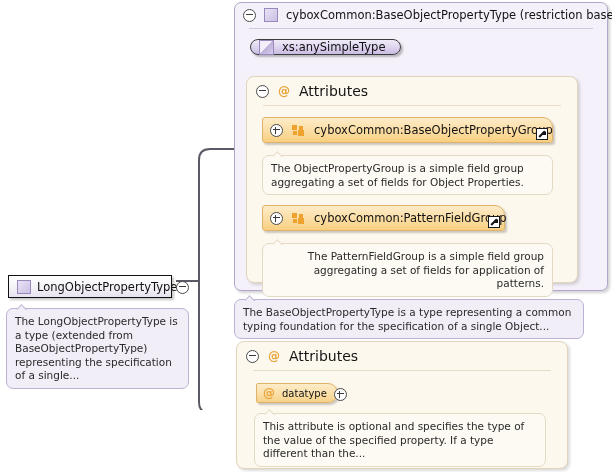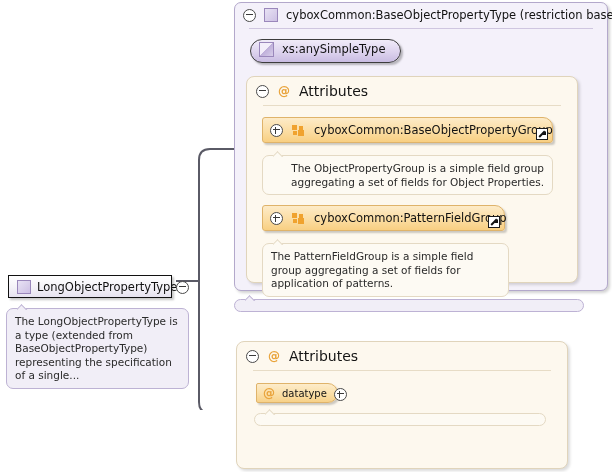--- a/index.html
+++ b/index.html
@@ -161,22 +161,22 @@
     border: 1px solid #e4d9c3;
   }
   .anno.cream .tip::after {
     background: #fdfaf3;
     border-left: 1px solid #e4d9c3;
     border-top: 1px solid #e4d9c3;
   }
 
   #anno-root { left: 6px; top: 308px; width: 183px; }
   #anno-base { left: 234px; top: 299px; width: 350px; }
-  #anno-bopg { left: 262px; top: 155px; width: 291px; text-align: right; }
-  #anno-pfg  { left: 262px; top: 243px; width: 247px; }
+  #anno-bopg { left: 262px; top: 155px; width: 291px; }
+  #anno-pfg  { left: 262px; top: 243px; width: 291px; text-align: right; }
   #anno-datatype { left: 254px; top: 413px; width: 292px; }
 
   
   #connector { left: 170px; top: 140px; width: 70px; height: 270px; }
 
   
   #base-panel {
     left: 234px; top: 2px;
     width: 374px; height: 289px;
     border: 1px solid #b3a8cb;
@@ -195,26 +195,25 @@
   #base-panel-rule {
     height: 1px;
     background: #cfc6e0;
     margin: 0 14px 0 14px;
   }
 
   
   #simple-type {
     position: absolute;
     left: 250px; top: 39px;
-    height: 24px;
+    height: 16px;
     border: 1.5px solid #3c3c3c;
     border-radius: 12px;
     background: linear-gradient(180deg, #f0ebf8 0%, #ddd3ee 55%, #c9bce2 100%);
     display: flex;
-    align-items: center;
     gap: 8px;
     padding: 0 14px 4px 8px;
     box-sizing: border-box;
     box-shadow: 2px 2px 2px rgba(0,0,0,0.25);
   }
   #simple-type .label { font-size: 11.5px; color: #111; white-space: nowrap; }
   .st-icon {
     width: 13px; height: 13px;
     border: 1px solid #9a87bb;
     background: linear-gradient(135deg, #f3eefa 0%, #f3eefa 46%, #bfb0da 50%, #d8cdea 100%);
@@ -365,36 +364,38 @@
 </div>
 
 <div class="anno cream" id="anno-pfg">
   <span class="tip"></span>
   <span>The PatternFieldGroup is a simple field group aggregating a set of fields for application of patterns.</span>
 </div>
 
 
 <div class="anno purple" id="anno-base">
   <span class="tip"></span>
+  <span>The BaseObjectPropertyType is a type representing a common typing foundation for the specification of a single Object...</span>
 </div>
 
 
 <div class="attr-box" id="attr-box-bottom">
   <div class="attr-head">
     <span class="toggle"></span>
     <span class="at-icon">@</span>
     <span class="title">Attributes</span>
   </div>
   <div class="attr-rule"></div>
 </div>
 
 <div id="attr-datatype">
   <span class="at-icon">@</span>
   <span class="label">datatype</span>
 </div>
 <span class="abs toggle plus" id="datatype-toggle"></span>
 
 <div class="anno cream" id="anno-datatype">
   <span class="tip"></span>
+  <span>This attribute is optional and specifies the type of the value of the specified property. If a type different than the...</span>
 </div>
 
 
 
 
 </body></html>

